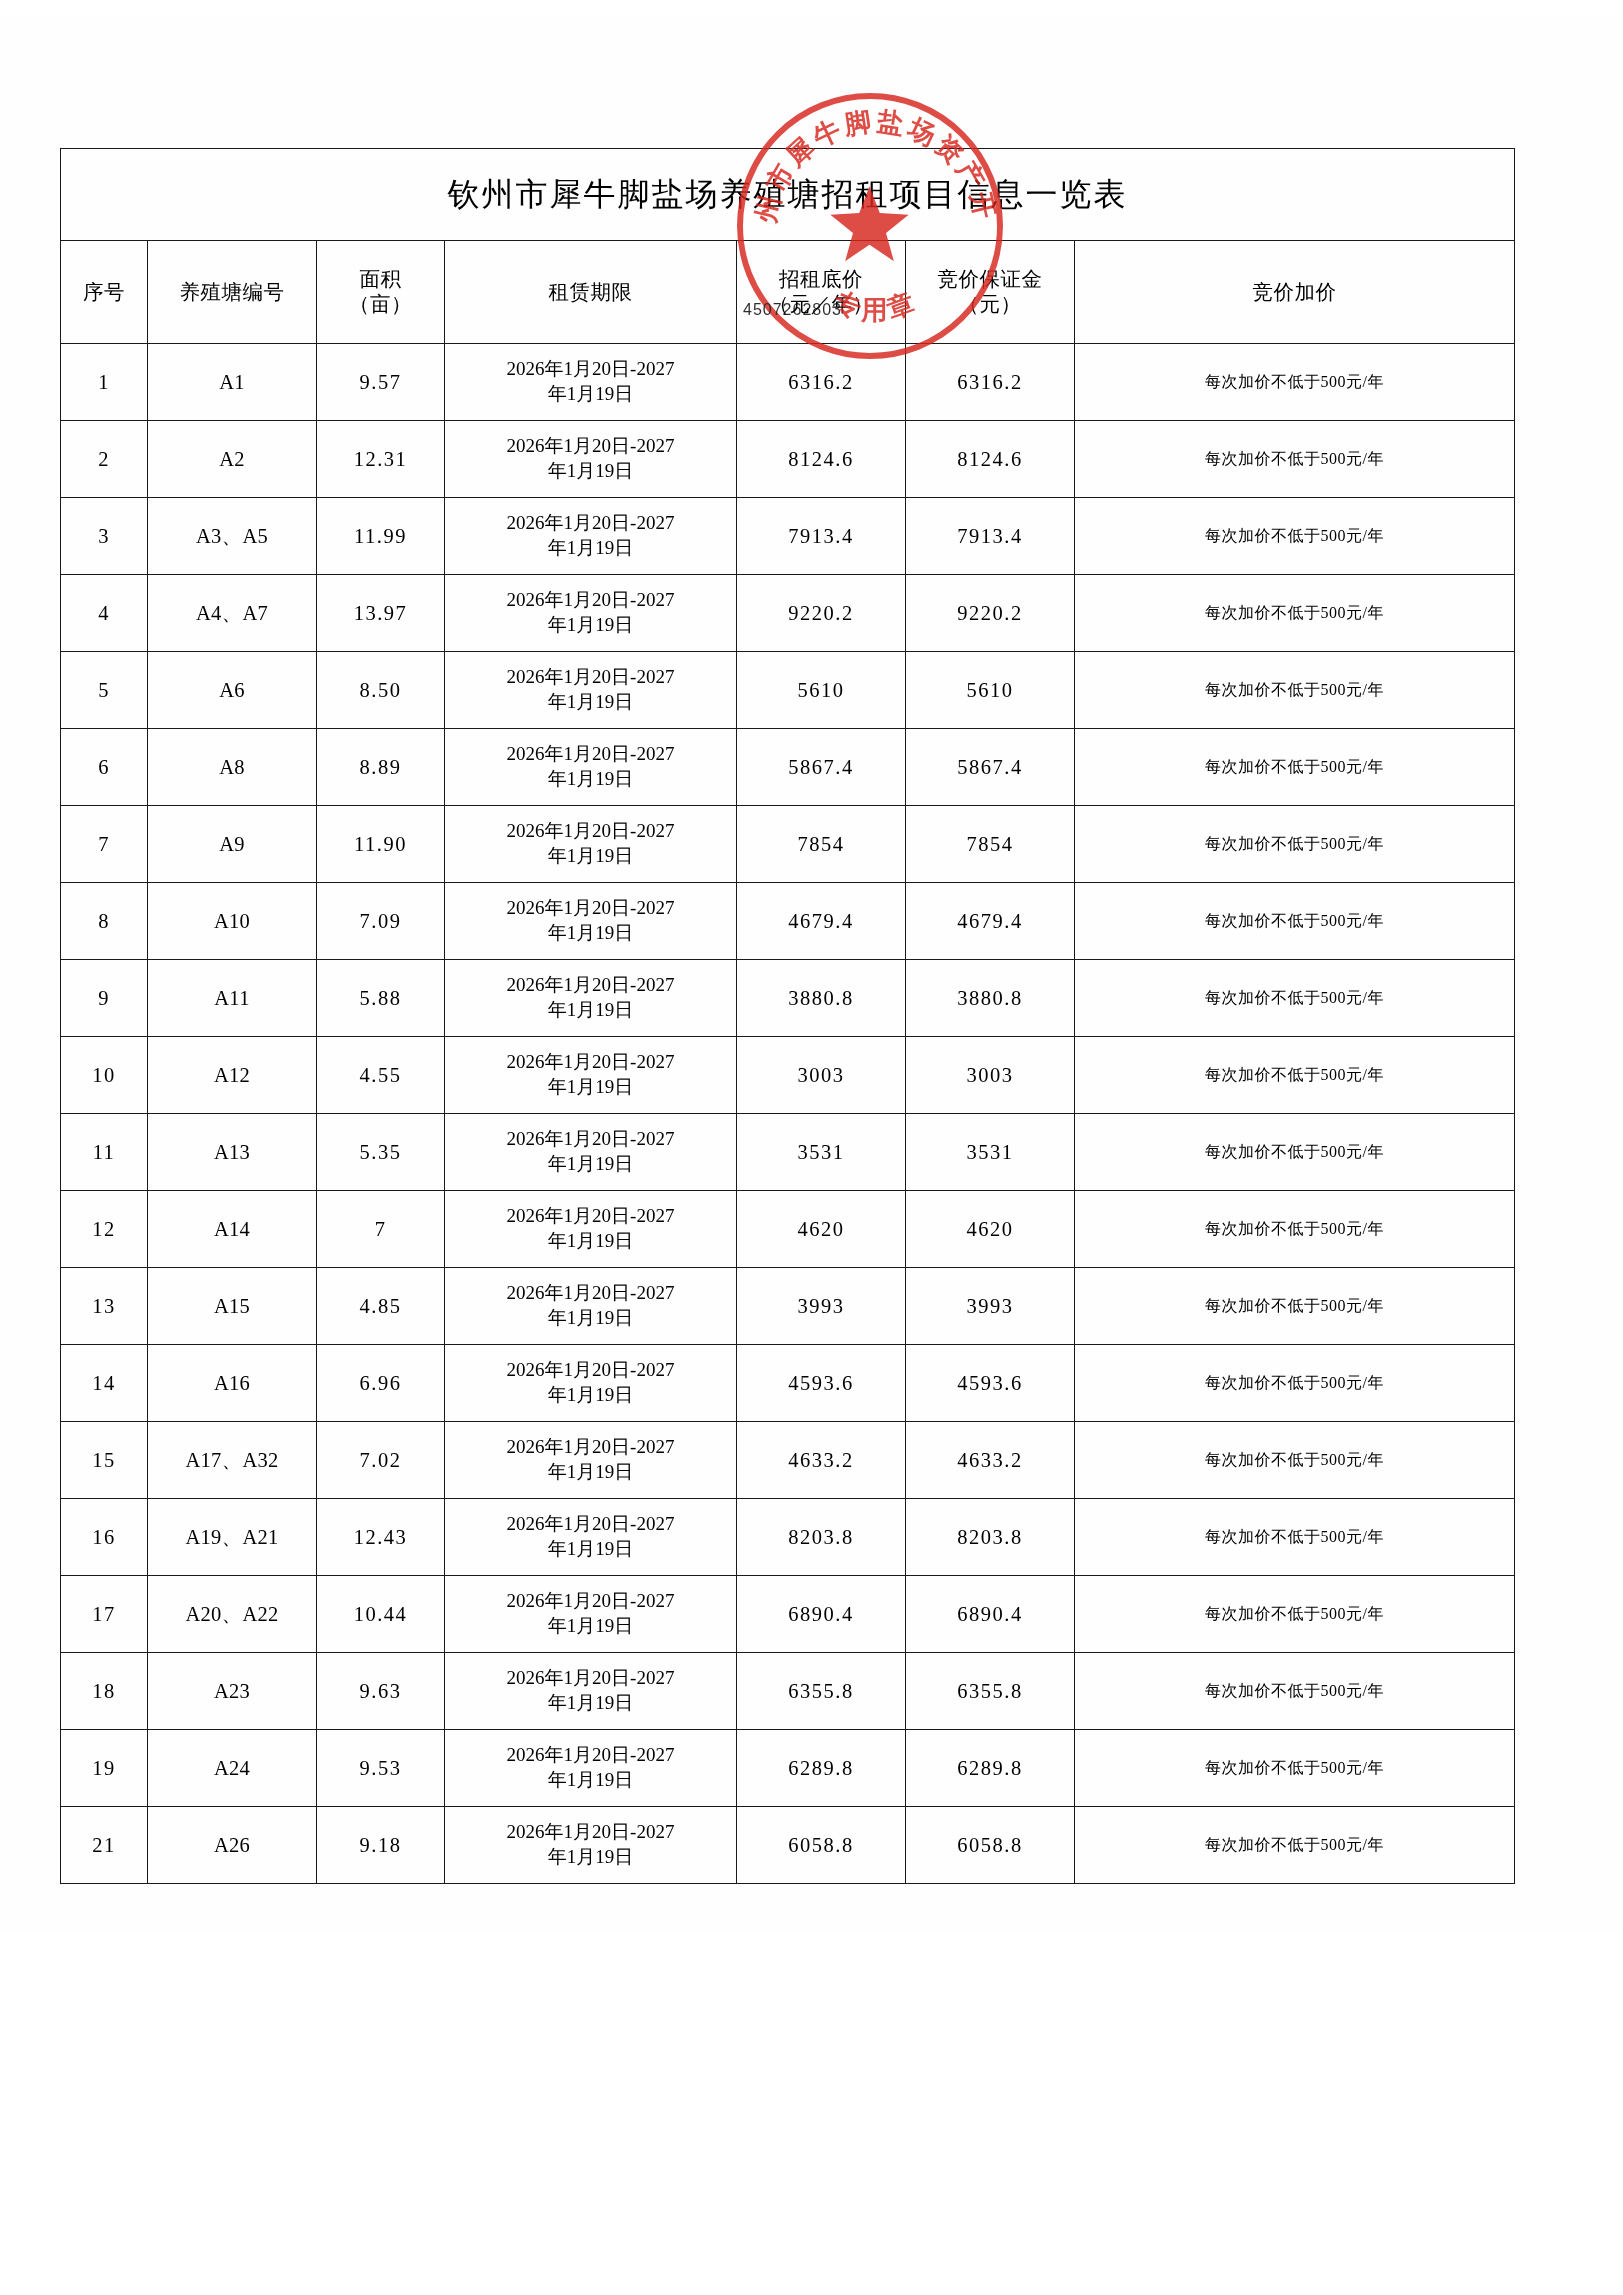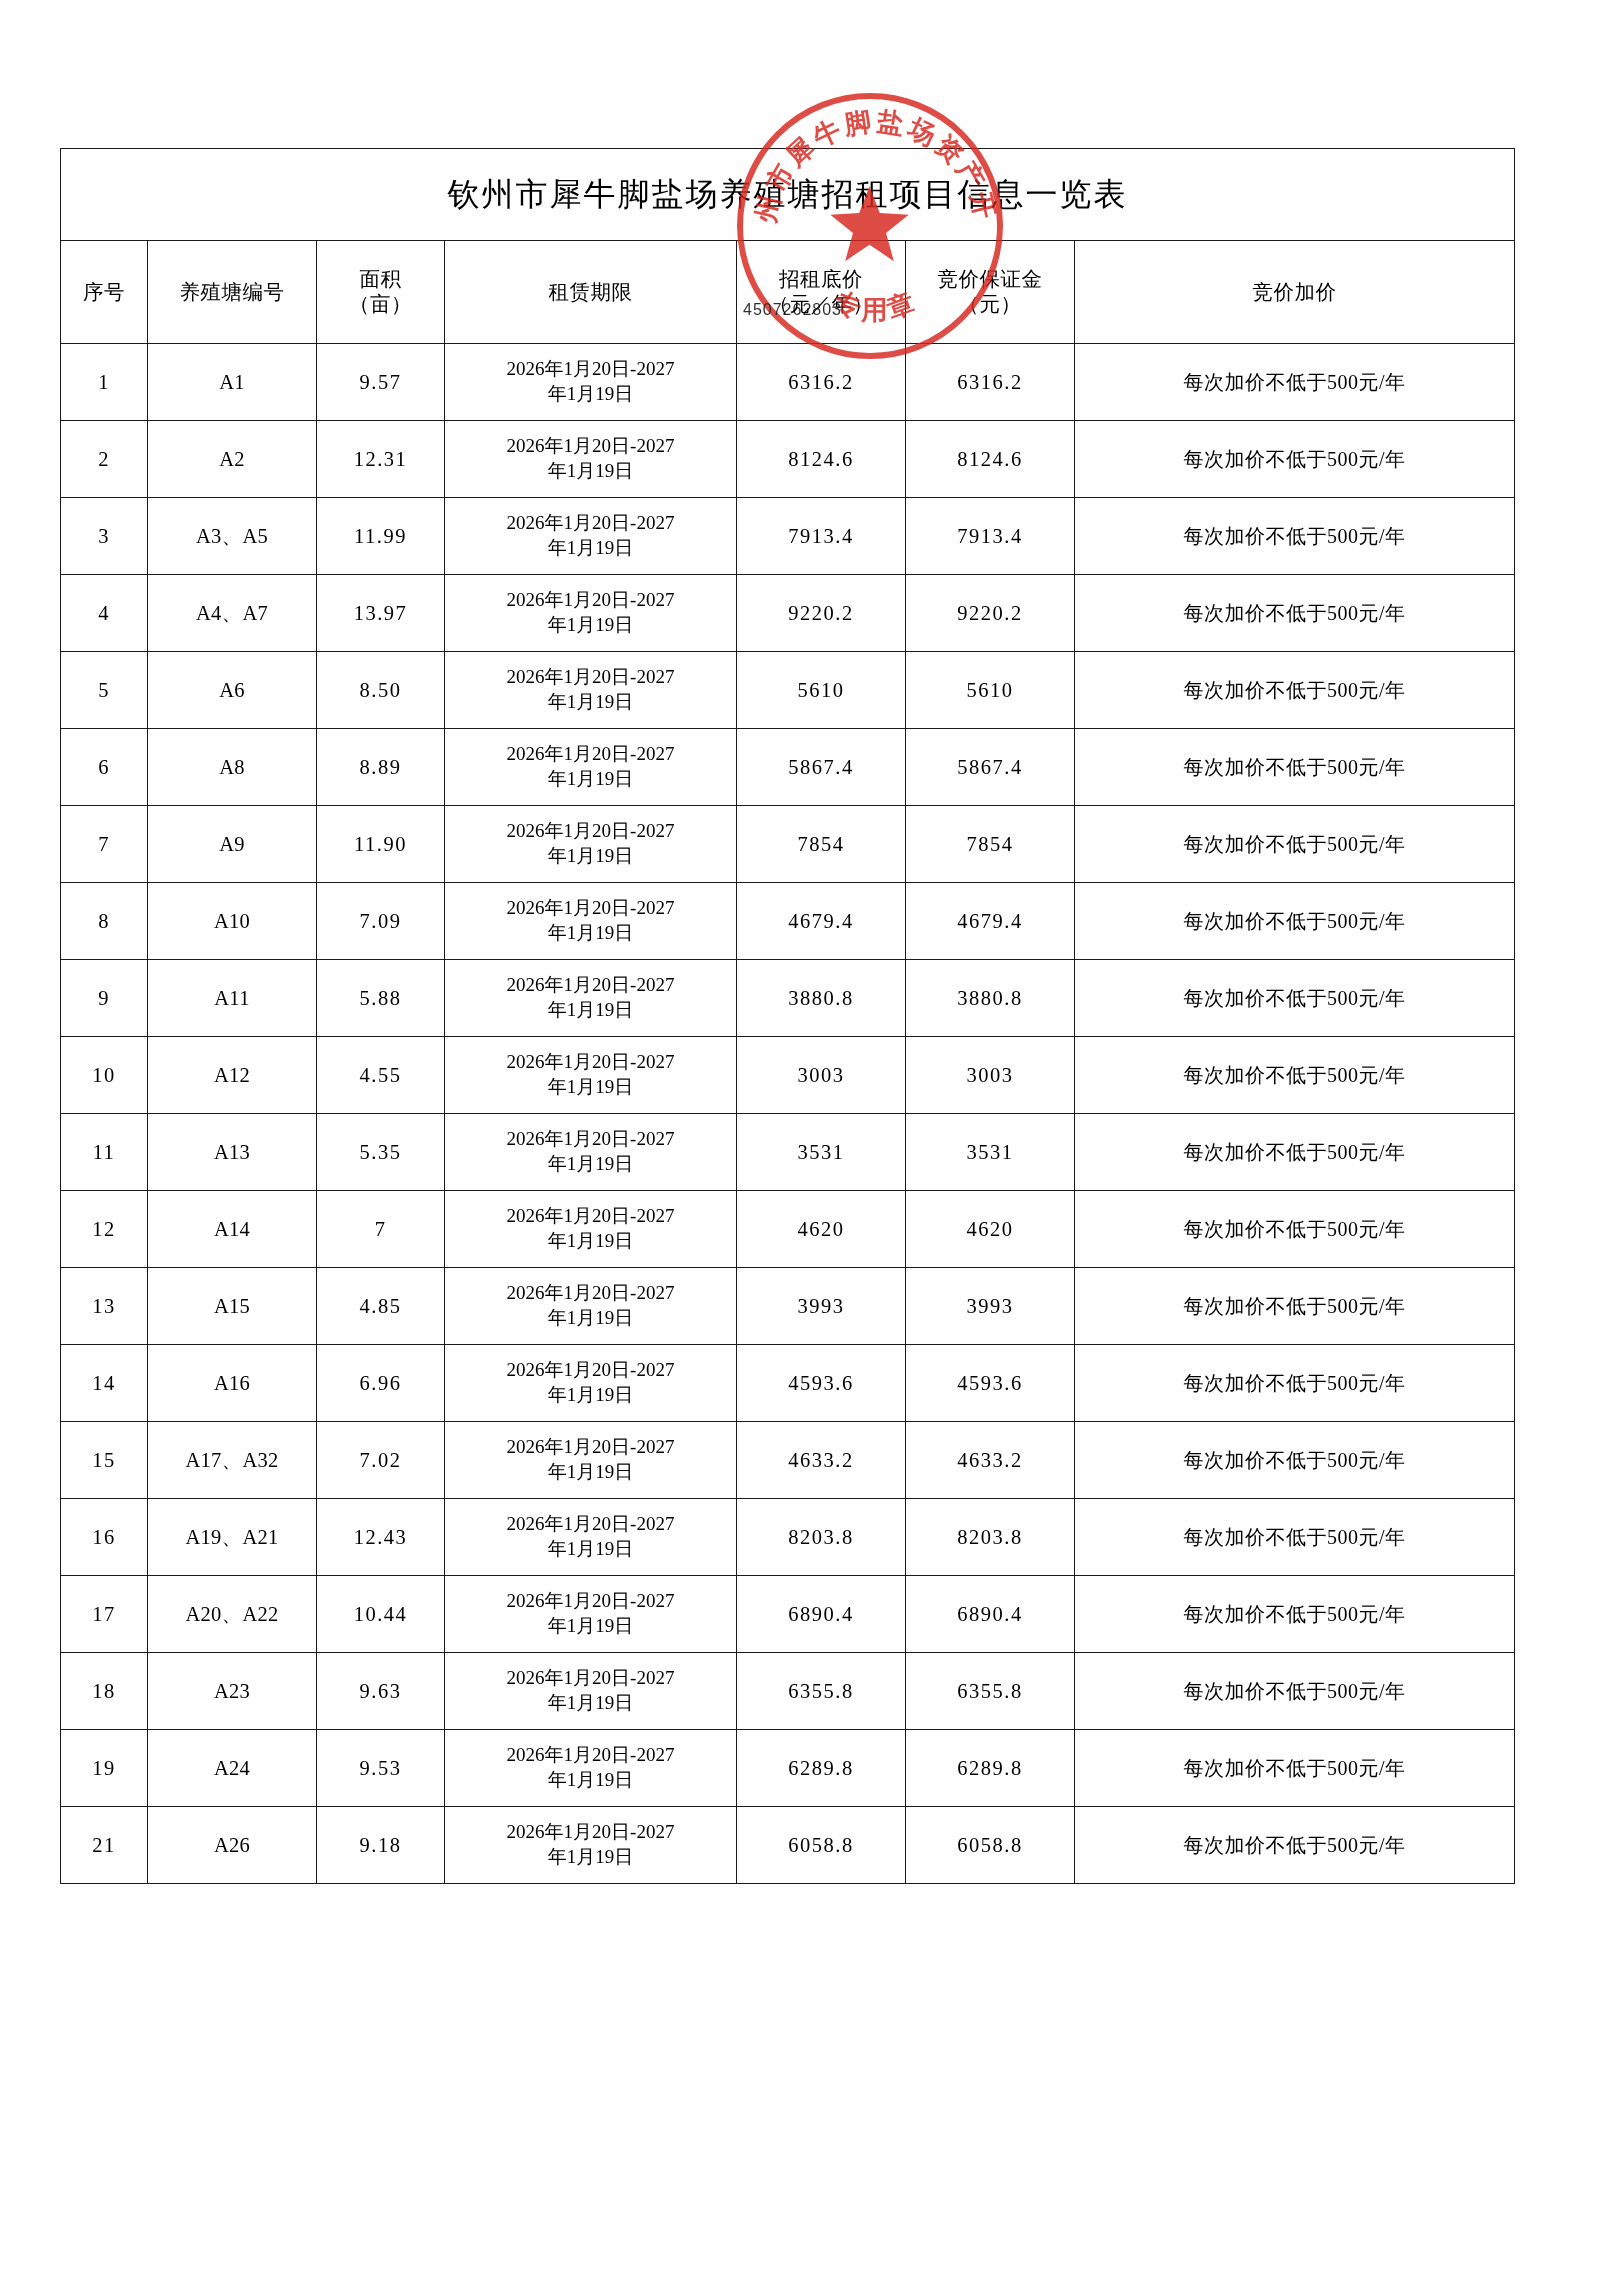--- a/index.html
+++ b/index.html
@@ -74,21 +74,21 @@
   }
 
   .cell-term {
     font-size: 19px;
     line-height: 1.3;
     letter-spacing: 0px;
   }
   .cell-term span { display: block; text-align: center; }
 
   .cell-inc {
-    font-size: 20px;
+    font-size: 16px;
     letter-spacing: 0.5px;
   }
 
   
   col.c-no    { width: 87px; }
   col.c-code  { width: 169px; }
   col.c-area  { width: 128px; }
   col.c-term  { width: 292px; }
   col.c-base  { width: 169px; }
   col.c-dep   { width: 169px; }

